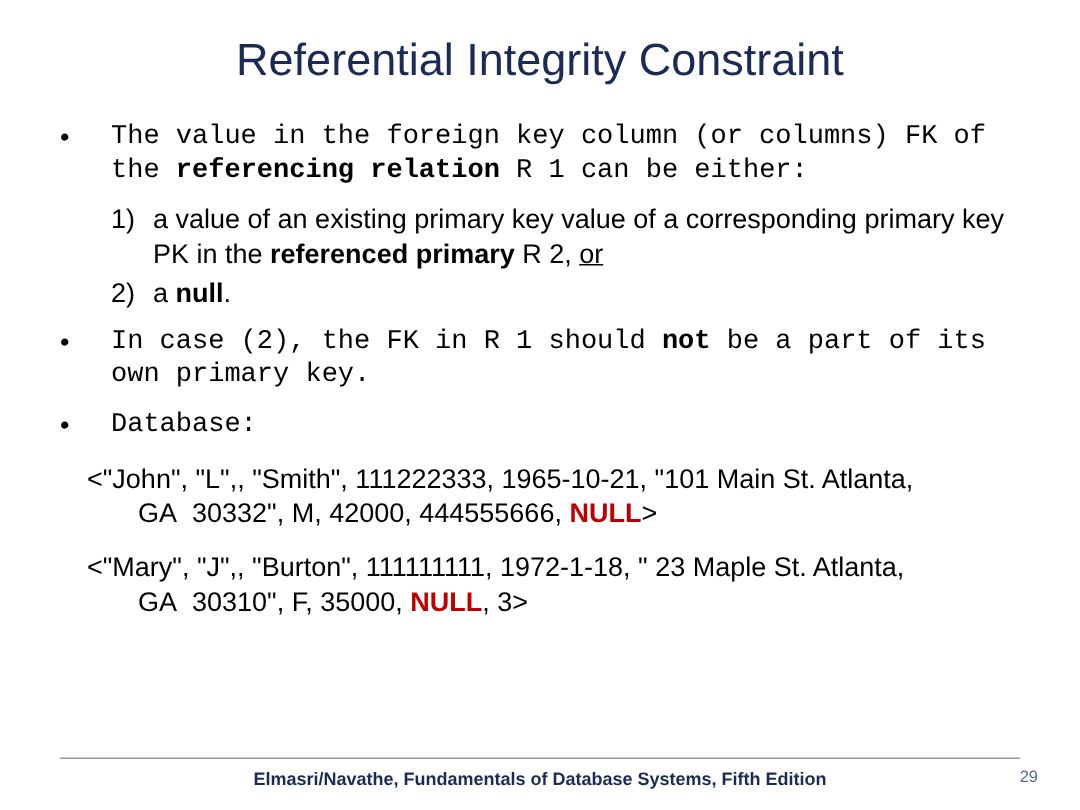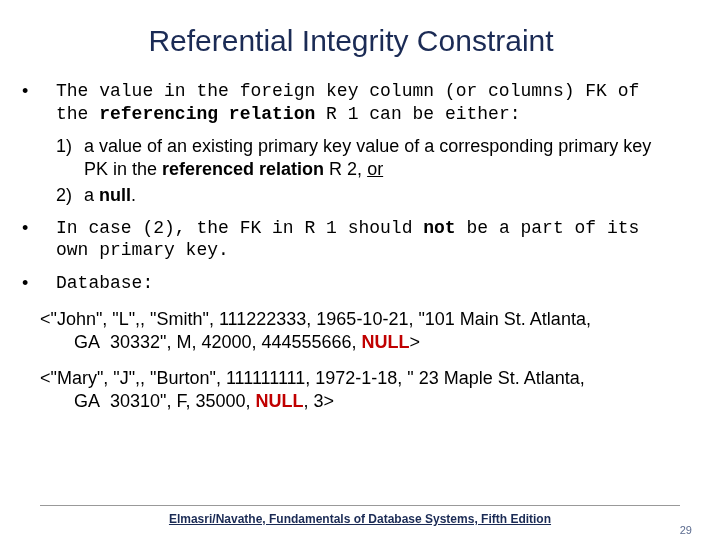--- a/index.html
+++ b/index.html
@@ -9,21 +9,21 @@
     height: 540px;
     background: #ffffff;
     font-family: Arial, Helvetica, sans-serif;
     color: #000000;
     overflow: hidden;
   }
   .slide {
     box-sizing: border-box;
     width: 720px;
     height: 540px;
-    padding: 18px 40px 0 22px;
+    padding: 18px 40px 0 40px;
     position: relative;
   }
   .title {
     font-size: 30px;
     color: #1b2b55;
     text-align: center;
     margin: 6px 0 22px 0;
     font-weight: normal;
   }
   .body {
@@ -80,26 +80,25 @@
   .footer-line {
     border: none;
     border-top: 1px solid #999;
     margin: 0 40px 6px 40px;
   }
   .footer-text {
     text-align: center;
     font-size: 12px;
     font-weight: bold;
     color: #1b2b55;
-    text-decoration: underline;
   }
   .page-num {
     position: absolute;
     right: 28px;
-    bottom: 4px;
+    bottom: 16px;
     font-size: 11px;
     color: #5b6b8f;
   }
 </style>
 </head>
 <body>
 
 <div class="slide">
 
   <h1 class="title">Referential Integrity Constraint</h1>
@@ -107,21 +106,21 @@
   <div class="body">
 
     <div class="bullet-row">
       <div class="bullet-mark">•</div>
       <div class="bullet-text">The value in the foreign key column (or columns) FK of the <span class="bold">referencing relation</span> R 1 can be either:</div>
     </div>
 
     <div class="num-list">
       <div class="num-row">
         <div class="num-mark">1)</div>
-        <div class="num-text">a value of an existing primary key value of a corresponding primary key PK in the <span class="bold">referenced relation</span> R 2, <span class="underline">or</span></div>
+        <div class="num-text">a value of an existing primary key value of a corresponding primary key PK in the <span class="bold">referenced primary</span> R 2, <span class="underline">or</span></div>
       </div>
       <div class="num-row">
         <div class="num-mark">2)</div>
         <div class="num-text">a <span class="bold">null</span>.</div>
       </div>
     </div>
 
     <div class="bullet-row">
       <div class="bullet-mark">•</div>
       <div class="bullet-text">In case (2), the FK in R 1 should <span class="bold">not</span> be a part of its own primary key.</div>

